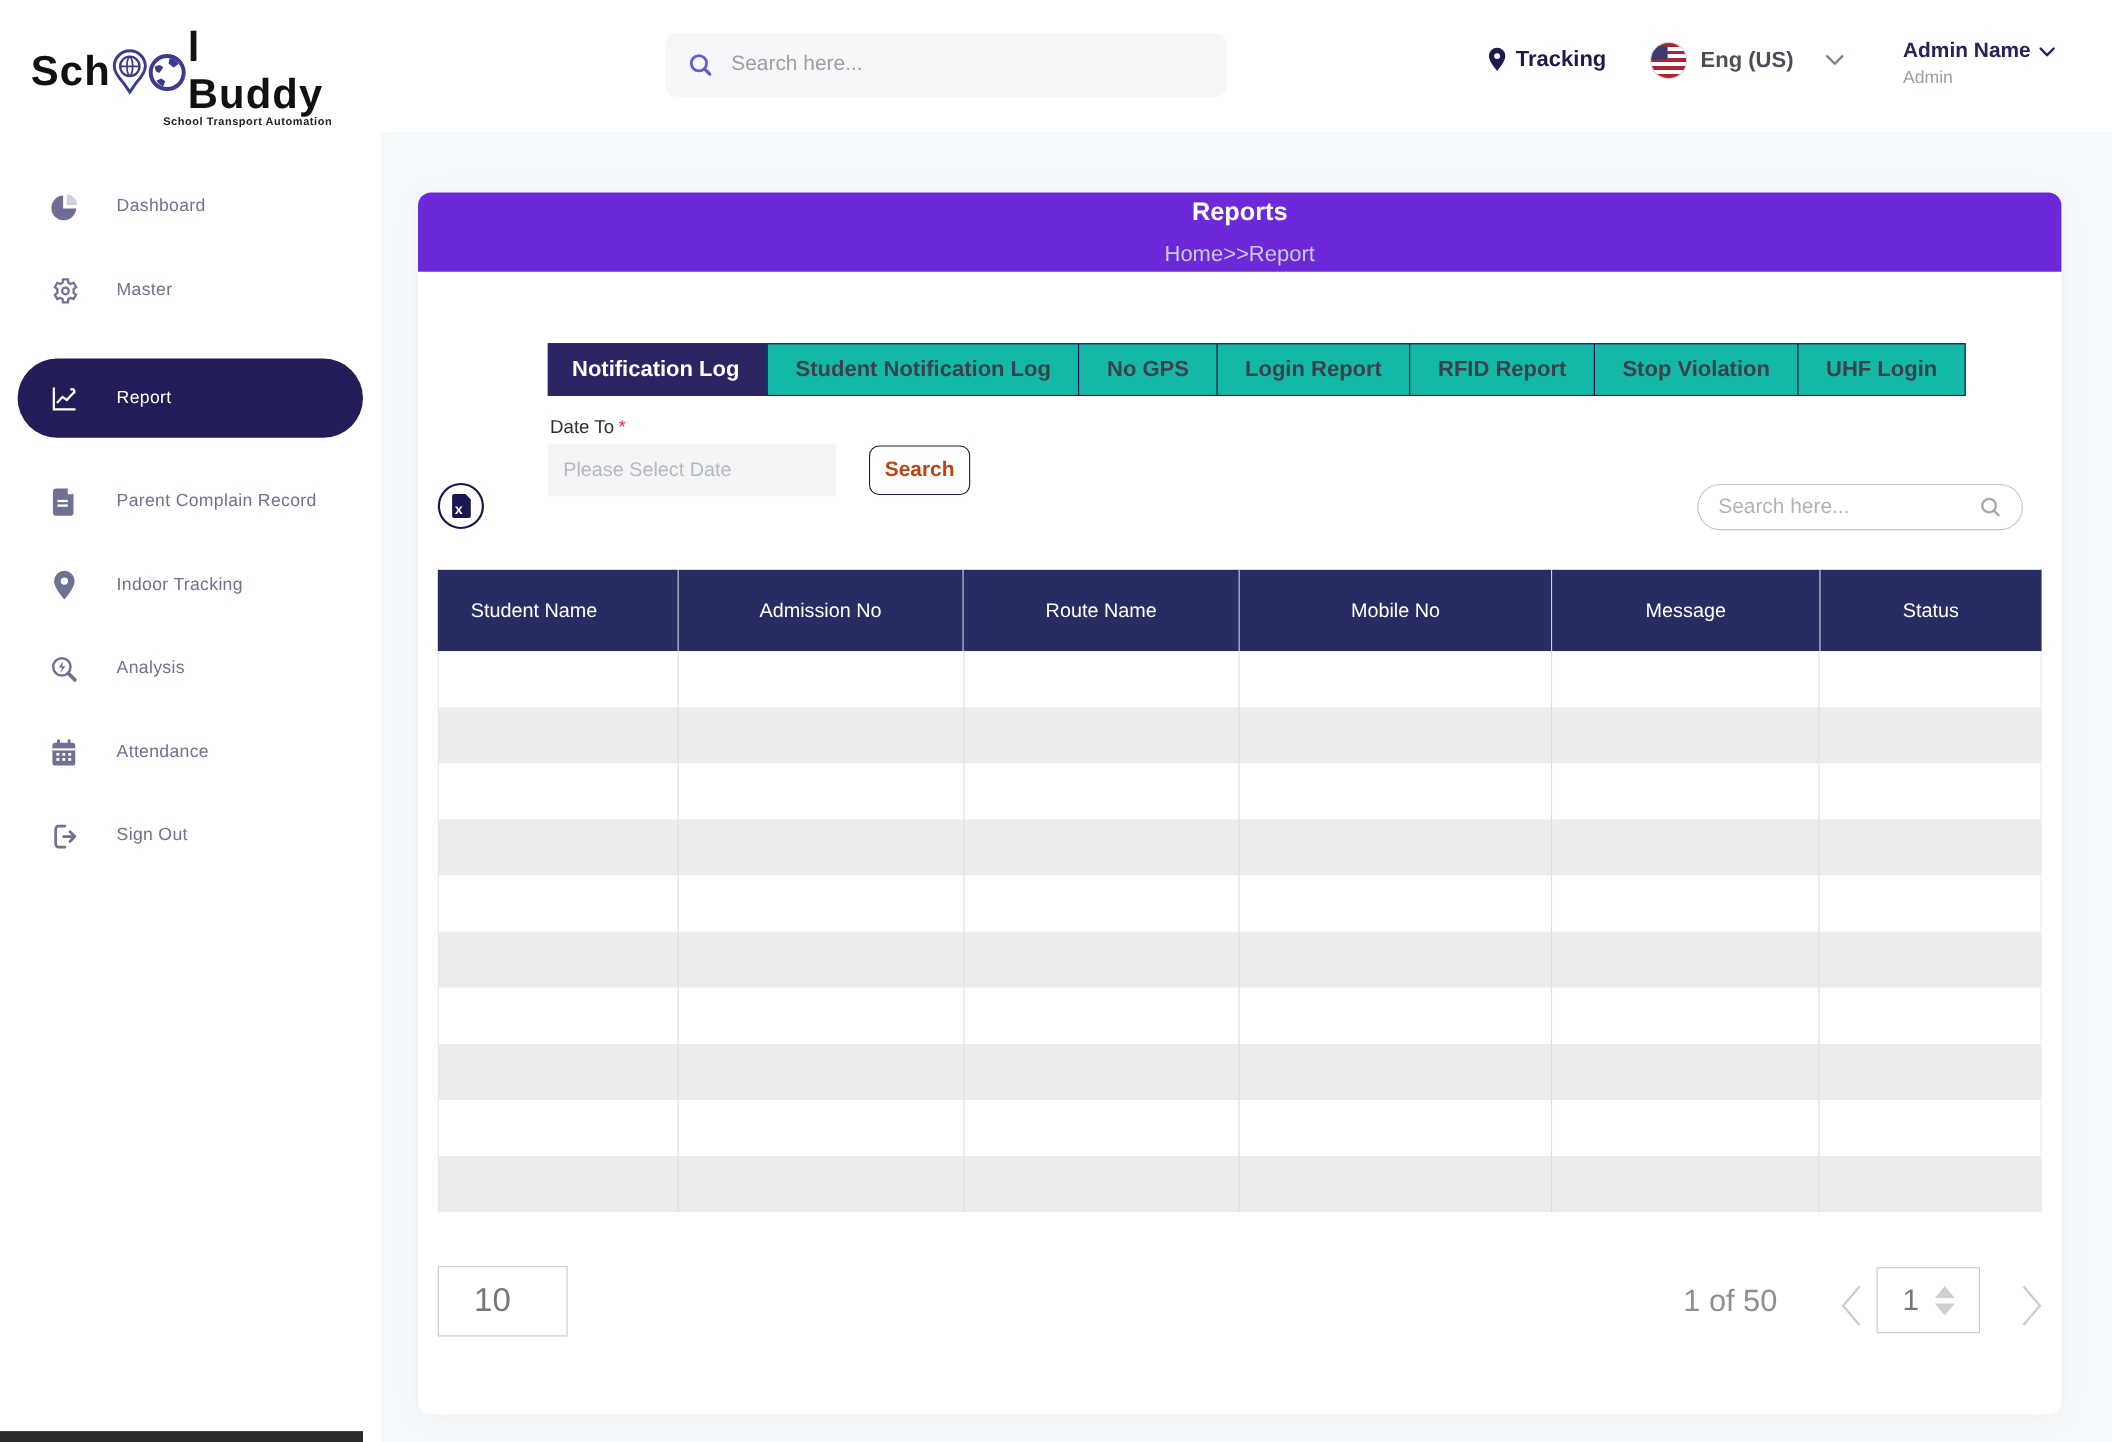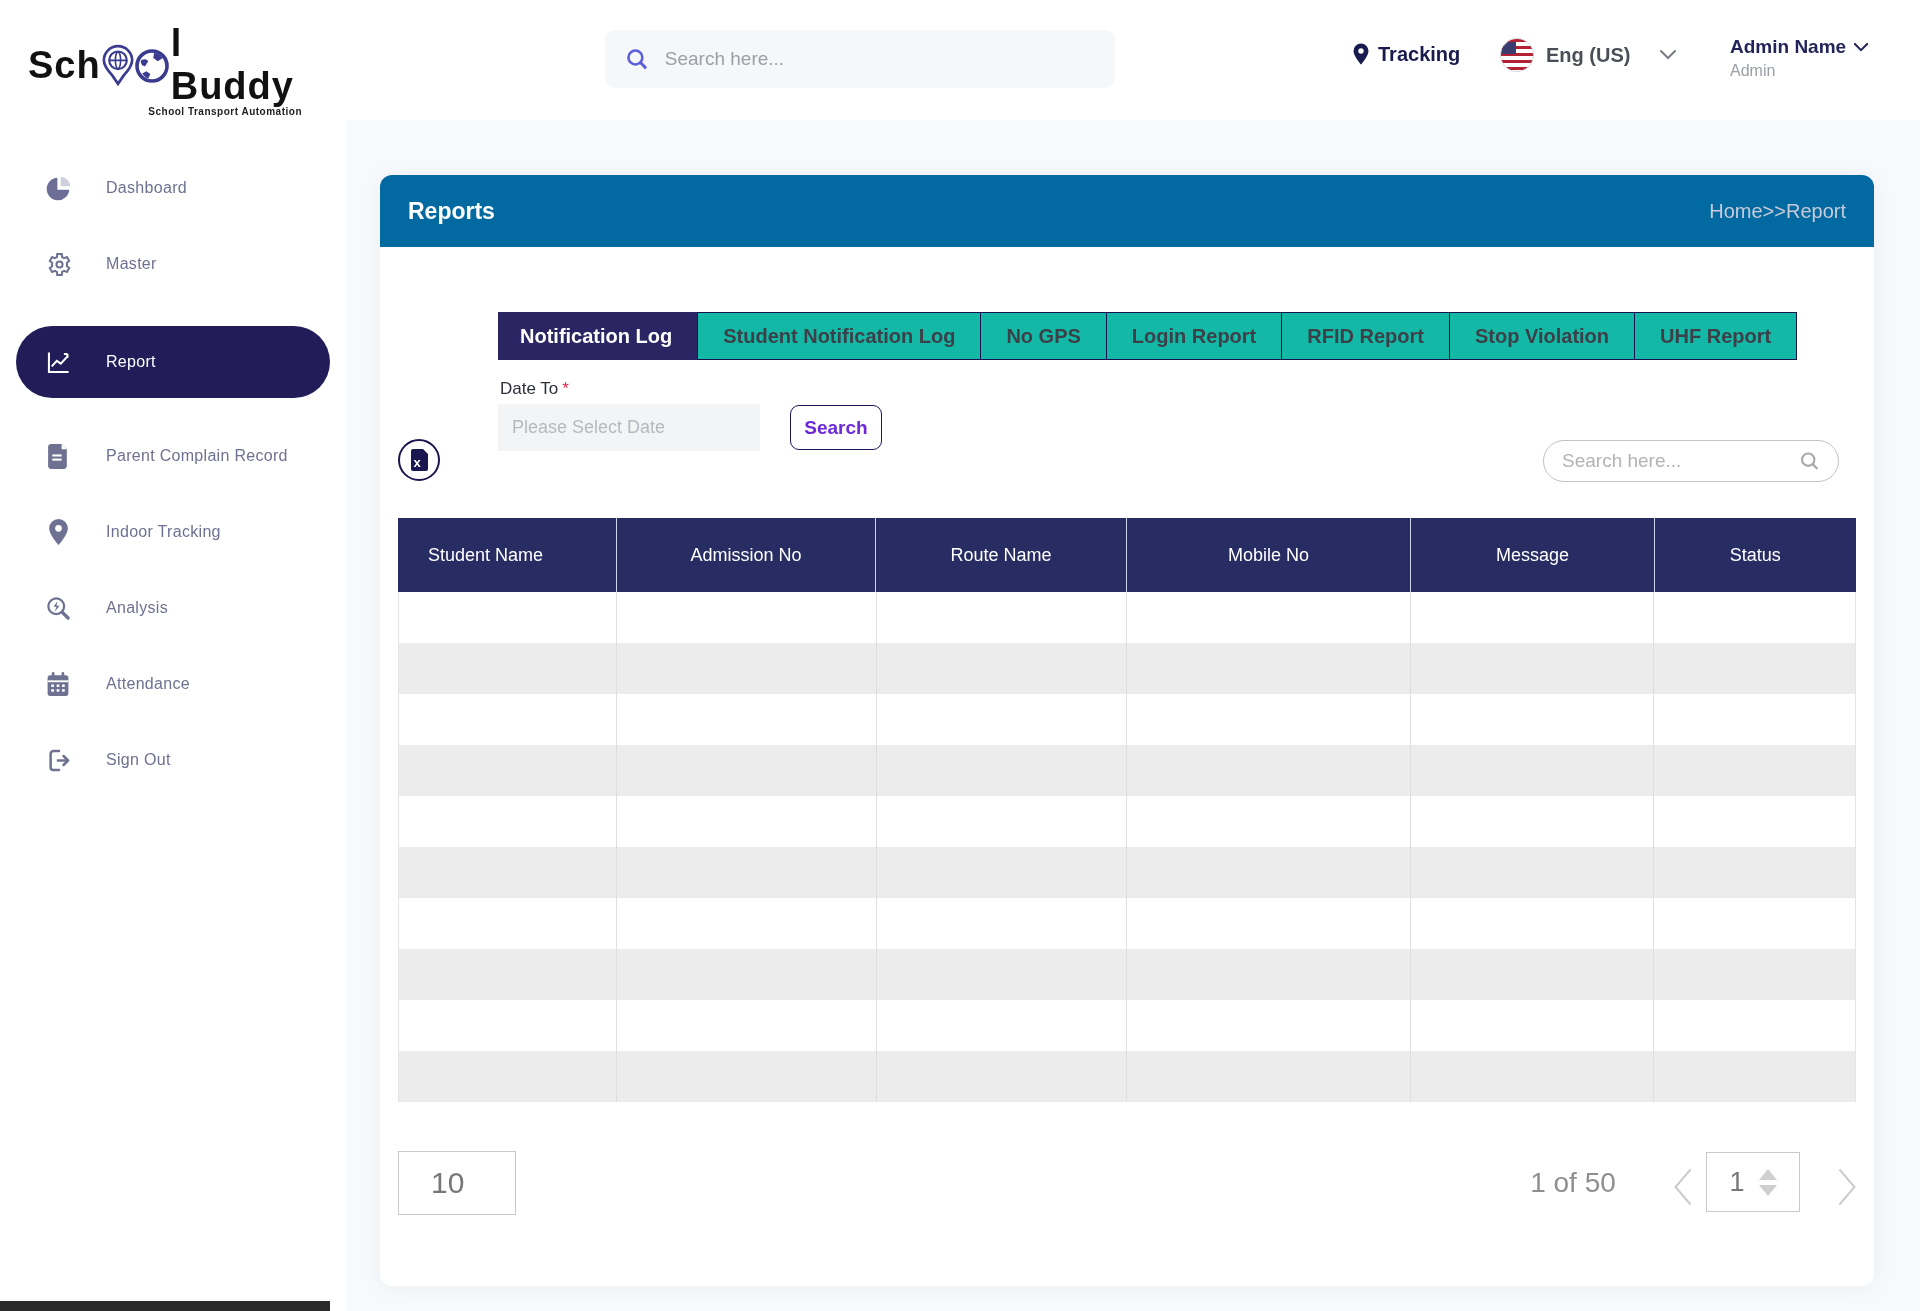--- a/index.html
+++ b/index.html
@@ -30,36 +30,36 @@
   .side-list { padding-top:40px; display:flex; flex-direction:column; }
   .side-item { display:flex; align-items:center; gap:34px; height:56px; padding-left:44px; margin-bottom:20px; cursor:pointer; color:#6e7191; }
   .side-item .slabel { font-size:16px; letter-spacing:.3px; }
   .side-item.active { background:#221d59; color:#ffffff; border-radius:36px; margin:14px 16px 30px 16px; height:72px; padding-left:28px; }
   .side-item.active .slabel { font-weight:400; }
   .sicon { width:28px; display:flex; justify-content:center; }
   .bottom-strip { position:absolute; left:0; top:1301px; width:330px; height:10px; background:#2a2a2a; z-index:6; }
 
   
   .card { position:absolute; left:380px; top:175px; width:1494px; height:1111px; background:#ffffff; border-radius:12px; box-shadow:0 2px 24px rgba(20,30,70,.05); }
-  .card-head { height:72px; background:#0369a1; border-radius:12px 12px 0 0; display:flex; align-items:center; justify-content:space-between; padding:4px 28px; }
+  .card-head { height:72px; background:#6d28d9; border-radius:12px 12px 0 0; display:flex; align-items:center; justify-content:space-between; padding:4px 28px;flex-direction:column; }
   .card-title { color:#ffffff; font-size:23px; font-weight:700; }
   .breadcrumb { color:#c9cad9; font-size:20px; }
 
   
   .tabs { position:absolute; left:118px; top:137px; display:flex; }
   .tab { height:48px; display:flex; align-items:center; padding:0 25px; border:1px solid #15124d; margin-left:-1px; background:#14b8a6; color:#3c4048; font-size:20px; font-weight:700; cursor:pointer; white-space:nowrap; }
   .tab:first-child { margin-left:0; }
   .tab.active { background:#2b2663; color:#ffffff; border-color:#2b2663;padding-left:21px; }
 
   
   .datelabel { position:absolute; left:120px; top:204px; font-size:17px; color:#2b2f3a; }
   .datelabel .req { color:#e5254f; margin-left:4px; }
   .dateinput { position:absolute; left:118px; top:229px; width:262px; height:47px; background:#f3f4f6; border:none; outline:none; padding:0 14px; font-size:18px; color:#c2410c; font-family:"Liberation Sans", sans-serif; }
   .dateinput::placeholder { color:#b6b9be; }
-  .searchbtn { position:absolute; left:410px; top:230px; width:92px; height:45px; background:#ffffff; border:1.6px solid #1b1857; border-radius:9px; font-size:19px; font-weight:700; color:#6d28d9; cursor:pointer; font-family:"Liberation Sans", sans-serif; }
+  .searchbtn { position:absolute; left:410px; top:230px; width:92px; height:45px; background:#ffffff; border:1.6px solid #1b1857; border-radius:9px; font-size:19px; font-weight:700; color:#c2410c; cursor:pointer; font-family:"Liberation Sans", sans-serif; }
   .excel-circle { position:absolute; left:18px; top:264px; width:42px; height:42px; border:2.4px solid #191650; border-radius:50%; display:flex; align-items:center; justify-content:center; cursor:pointer; background:#fff; }
   .excel-doc { position:relative; width:17px; height:22px; background:#191650; border-radius:2px; }
   .excel-doc::before { content:""; position:absolute; right:-1px; top:-1px; border-style:solid; border-width:0 7px 7px 0; border-color:transparent #ffffff transparent transparent; }
   .excel-doc span { position:absolute; left:3px; bottom:1px; color:#ffffff; font-size:13px; font-weight:700; }
   .tsearch { position:absolute; left:1163px; top:265px; width:296px; height:42px; border:1.6px solid #c3c3c3; border-radius:24px; display:flex; align-items:center; padding:0 18px; gap:10px; background:#fff; }
   .tsearch input { border:none; outline:none; width:100%; font-size:19px; color:#555; background:transparent; font-family:"Liberation Sans", sans-serif; }
   .tsearch input::placeholder { color:#b3b3b3; }
   .tsearch .mag { margin-left:auto; }
 
   
@@ -257,21 +257,21 @@
       <span class="breadcrumb">Home&gt;&gt;Report</span>
     </div>
 
     <div class="tabs">
       <div class="tab active">Notification Log</div>
       <div class="tab">Student Notification Log</div>
       <div class="tab">No GPS</div>
       <div class="tab">Login Report</div>
       <div class="tab">RFID Report</div>
       <div class="tab">Stop Violation</div>
-      <div class="tab">UHF Report</div>
+      <div class="tab">UHF Login</div>
     </div>
 
     <div class="datelabel">
       <span>Date To</span><span class="req">*</span>
     </div>
     <input class="dateinput" type="text" placeholder="Please Select Date" style="">
     <button class="searchbtn">Search</button>
 
     <div class="excel-circle">
       <div class="excel-doc">

